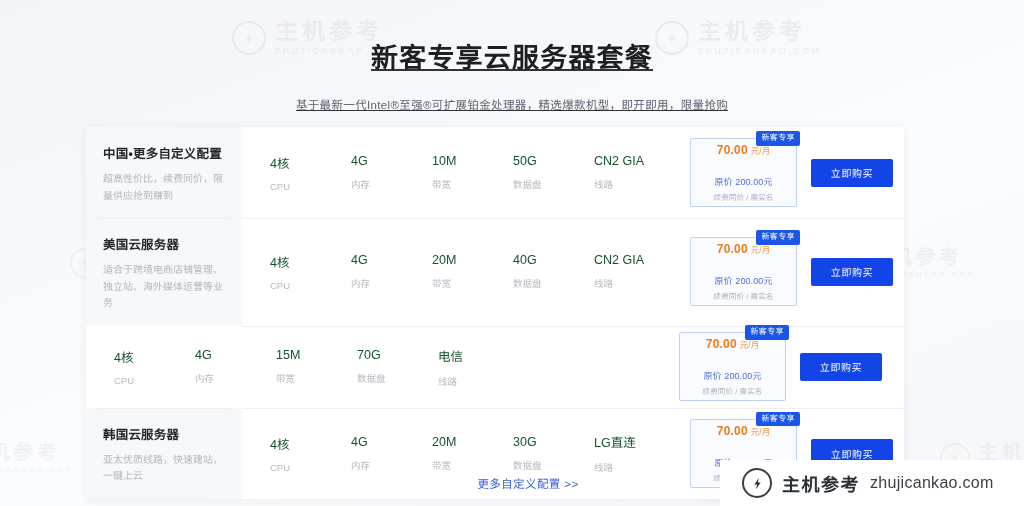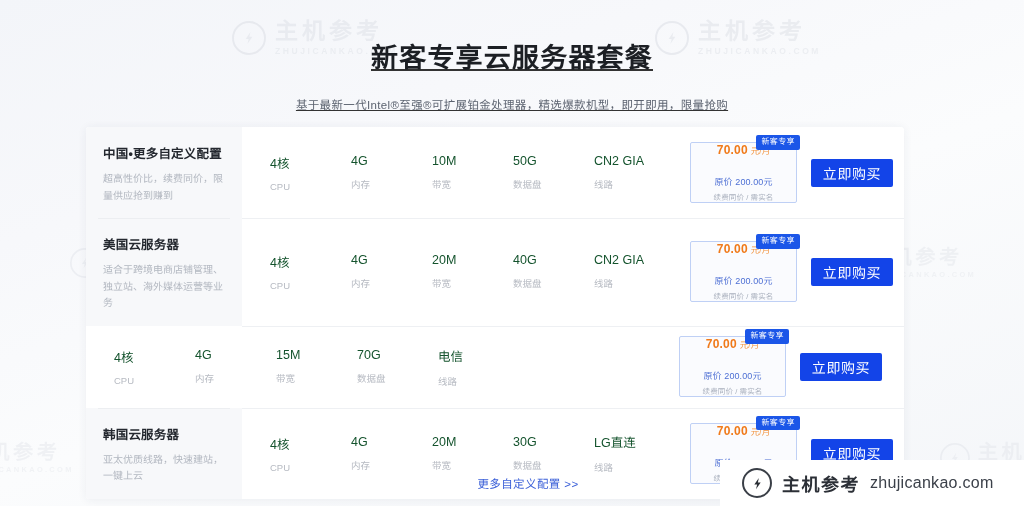--- a/index.html
+++ b/index.html
@@ -179,21 +179,21 @@
   
   .price-wrap {
     flex: none;
     display: flex;
     align-items: center;
     padding-right: 14px;
   }
   .price-box {
     position: relative;
     width: 107px;
-    height: 61px;
+    height: 69px;
     border: 1px solid #bfd0f5;
     border-radius: 2px;
     background: #fafbfe;
     box-sizing: border-box;
     display: flex;
     flex-direction: column;
     align-items: center;
     justify-content: center;
   }
   .price-badge {
@@ -244,21 +244,21 @@
     align-items: center;
     padding-right: 22px;
   }
   .buy-btn {
     width: 82px;
     height: 28px;
     background: #1344e8;
     color: #ffffff;
     border: none;
     border-radius: 2px;
-    font-size: 14px;
+    font-size: 10px;
     font-family: inherit;
     letter-spacing: 0.6px;
     cursor: pointer;
     display: flex;
     align-items: center;
     justify-content: center;
   }
 
   
   .more-link-wrap {

